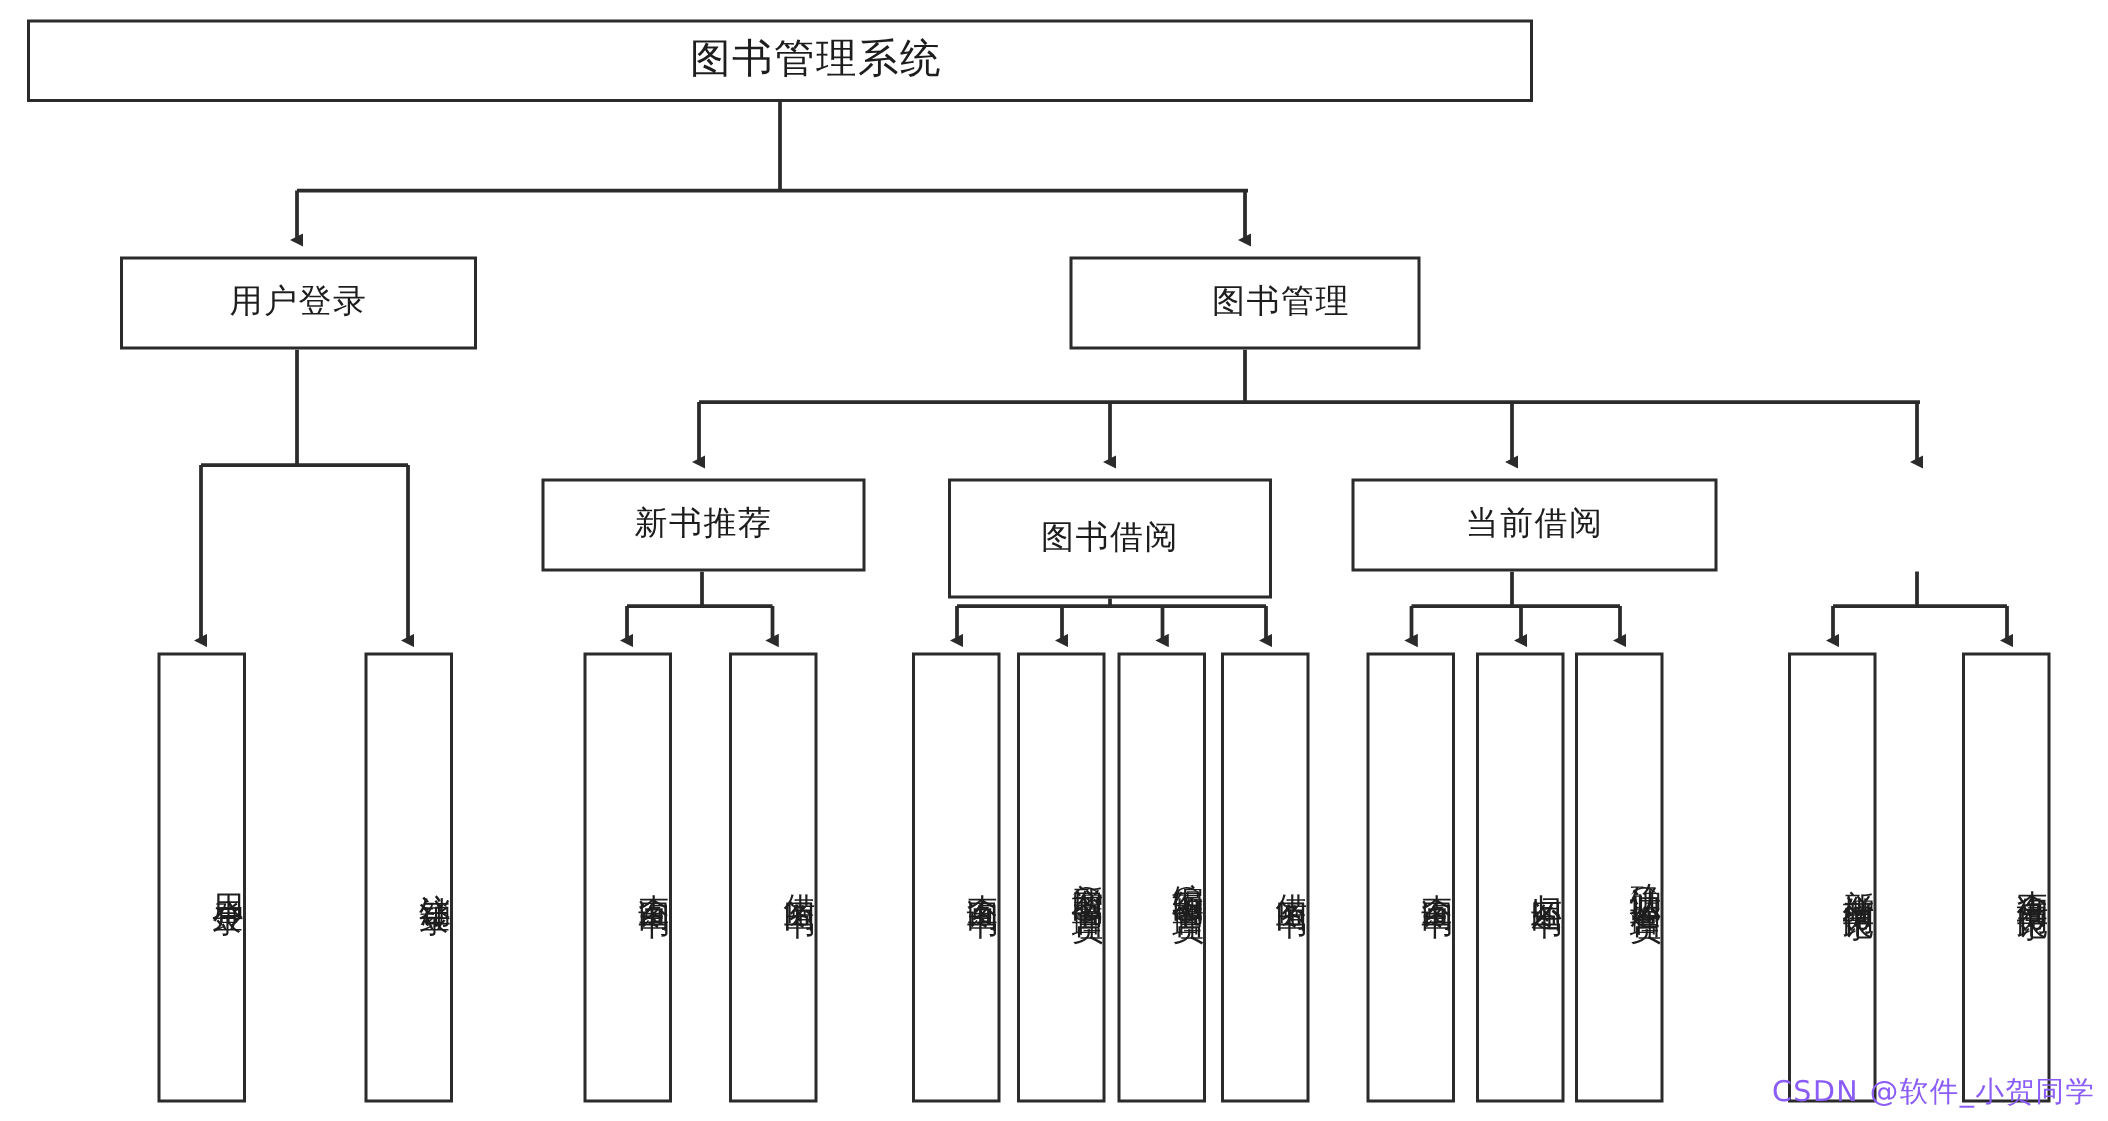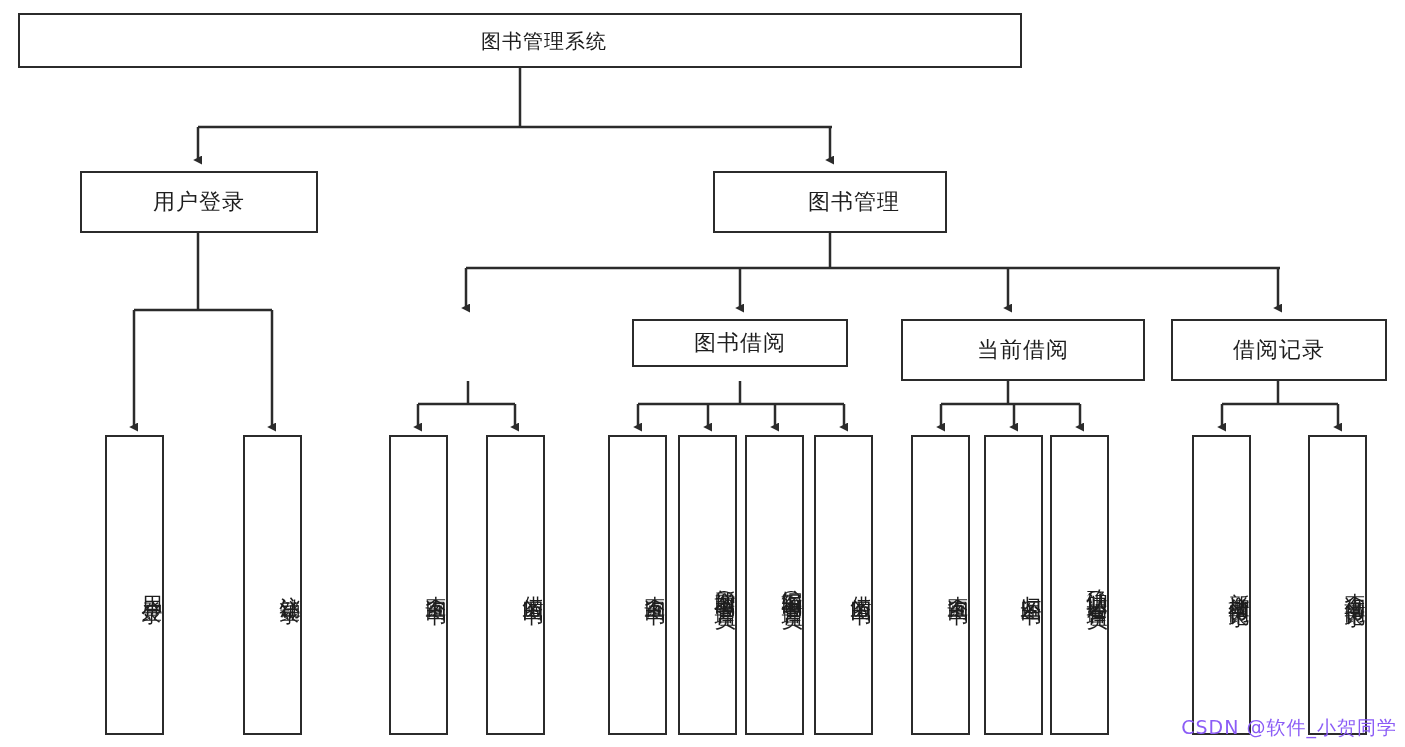--- a/index.html
+++ b/index.html
@@ -36,21 +36,21 @@
     justify-content: center;
     text-align: center;
     z-index: 2;
   }
   .node.horiz {
     font-size: 22px;
     letter-spacing: 1px;
     line-height: 1.2;
   }
   .node.root {
-    font-size: 20px;
+    font-size: 27px;
     padding-left: 48px;
   }
   .node.vert {
     writing-mode: vertical-rl;
     text-orientation: upright;
     font-size: 21px;
     letter-spacing: 3px;
     padding: 8px 0;
     align-items: flex-start;
     justify-content: center;
@@ -126,23 +126,23 @@
       <path d="M1222,404 L1222,427" marker-end="url(#arrowhead)"></path>
       <path d="M1338,404 L1338,427" marker-end="url(#arrowhead)"></path>
     </g>
   </svg>
 
   <div class="node horiz root" style="left:18px; top:13px; width:1004px; height:55px;">图书管理系统</div>
 
   <div class="node horiz" style="left:80px; top:171px; width:238px; height:62px;">用户登录</div>
   <div class="node horiz" style="left:713px; top:171px; width:234px; height:62px;padding-left:48px;">图书管理</div>
 
-  <div class="node horiz" style="left:632px; top:319px; width:216px; height:48px;">图书借阅</div>
+  <div class="node horiz" style="left:361px; top:319px; width:216px; height:62px;">新书推荐</div>
+  <div class="node horiz" style="left:632px; top:319px; width:216px; height:80px;">图书借阅</div>
   <div class="node horiz" style="left:901px; top:319px; width:244px; height:62px;">当前借阅</div>
-  <div class="node horiz" style="left:1171px; top:319px; width:216px; height:62px;">借阅记录</div>
 
   <div class="node vert" style="left:105px; top:435px; width:59px; height:300px;">
     <span class="vlabel">用户登录</span>
   </div>
   <div class="node vert" style="left:243px; top:435px; width:59px; height:300px;">
     <span class="vlabel">注销登录</span>
   </div>
 
   <div class="node vert" style="left:389px; top:435px; width:59px; height:300px;">
     <span class="vlabel">查询图书</span>

